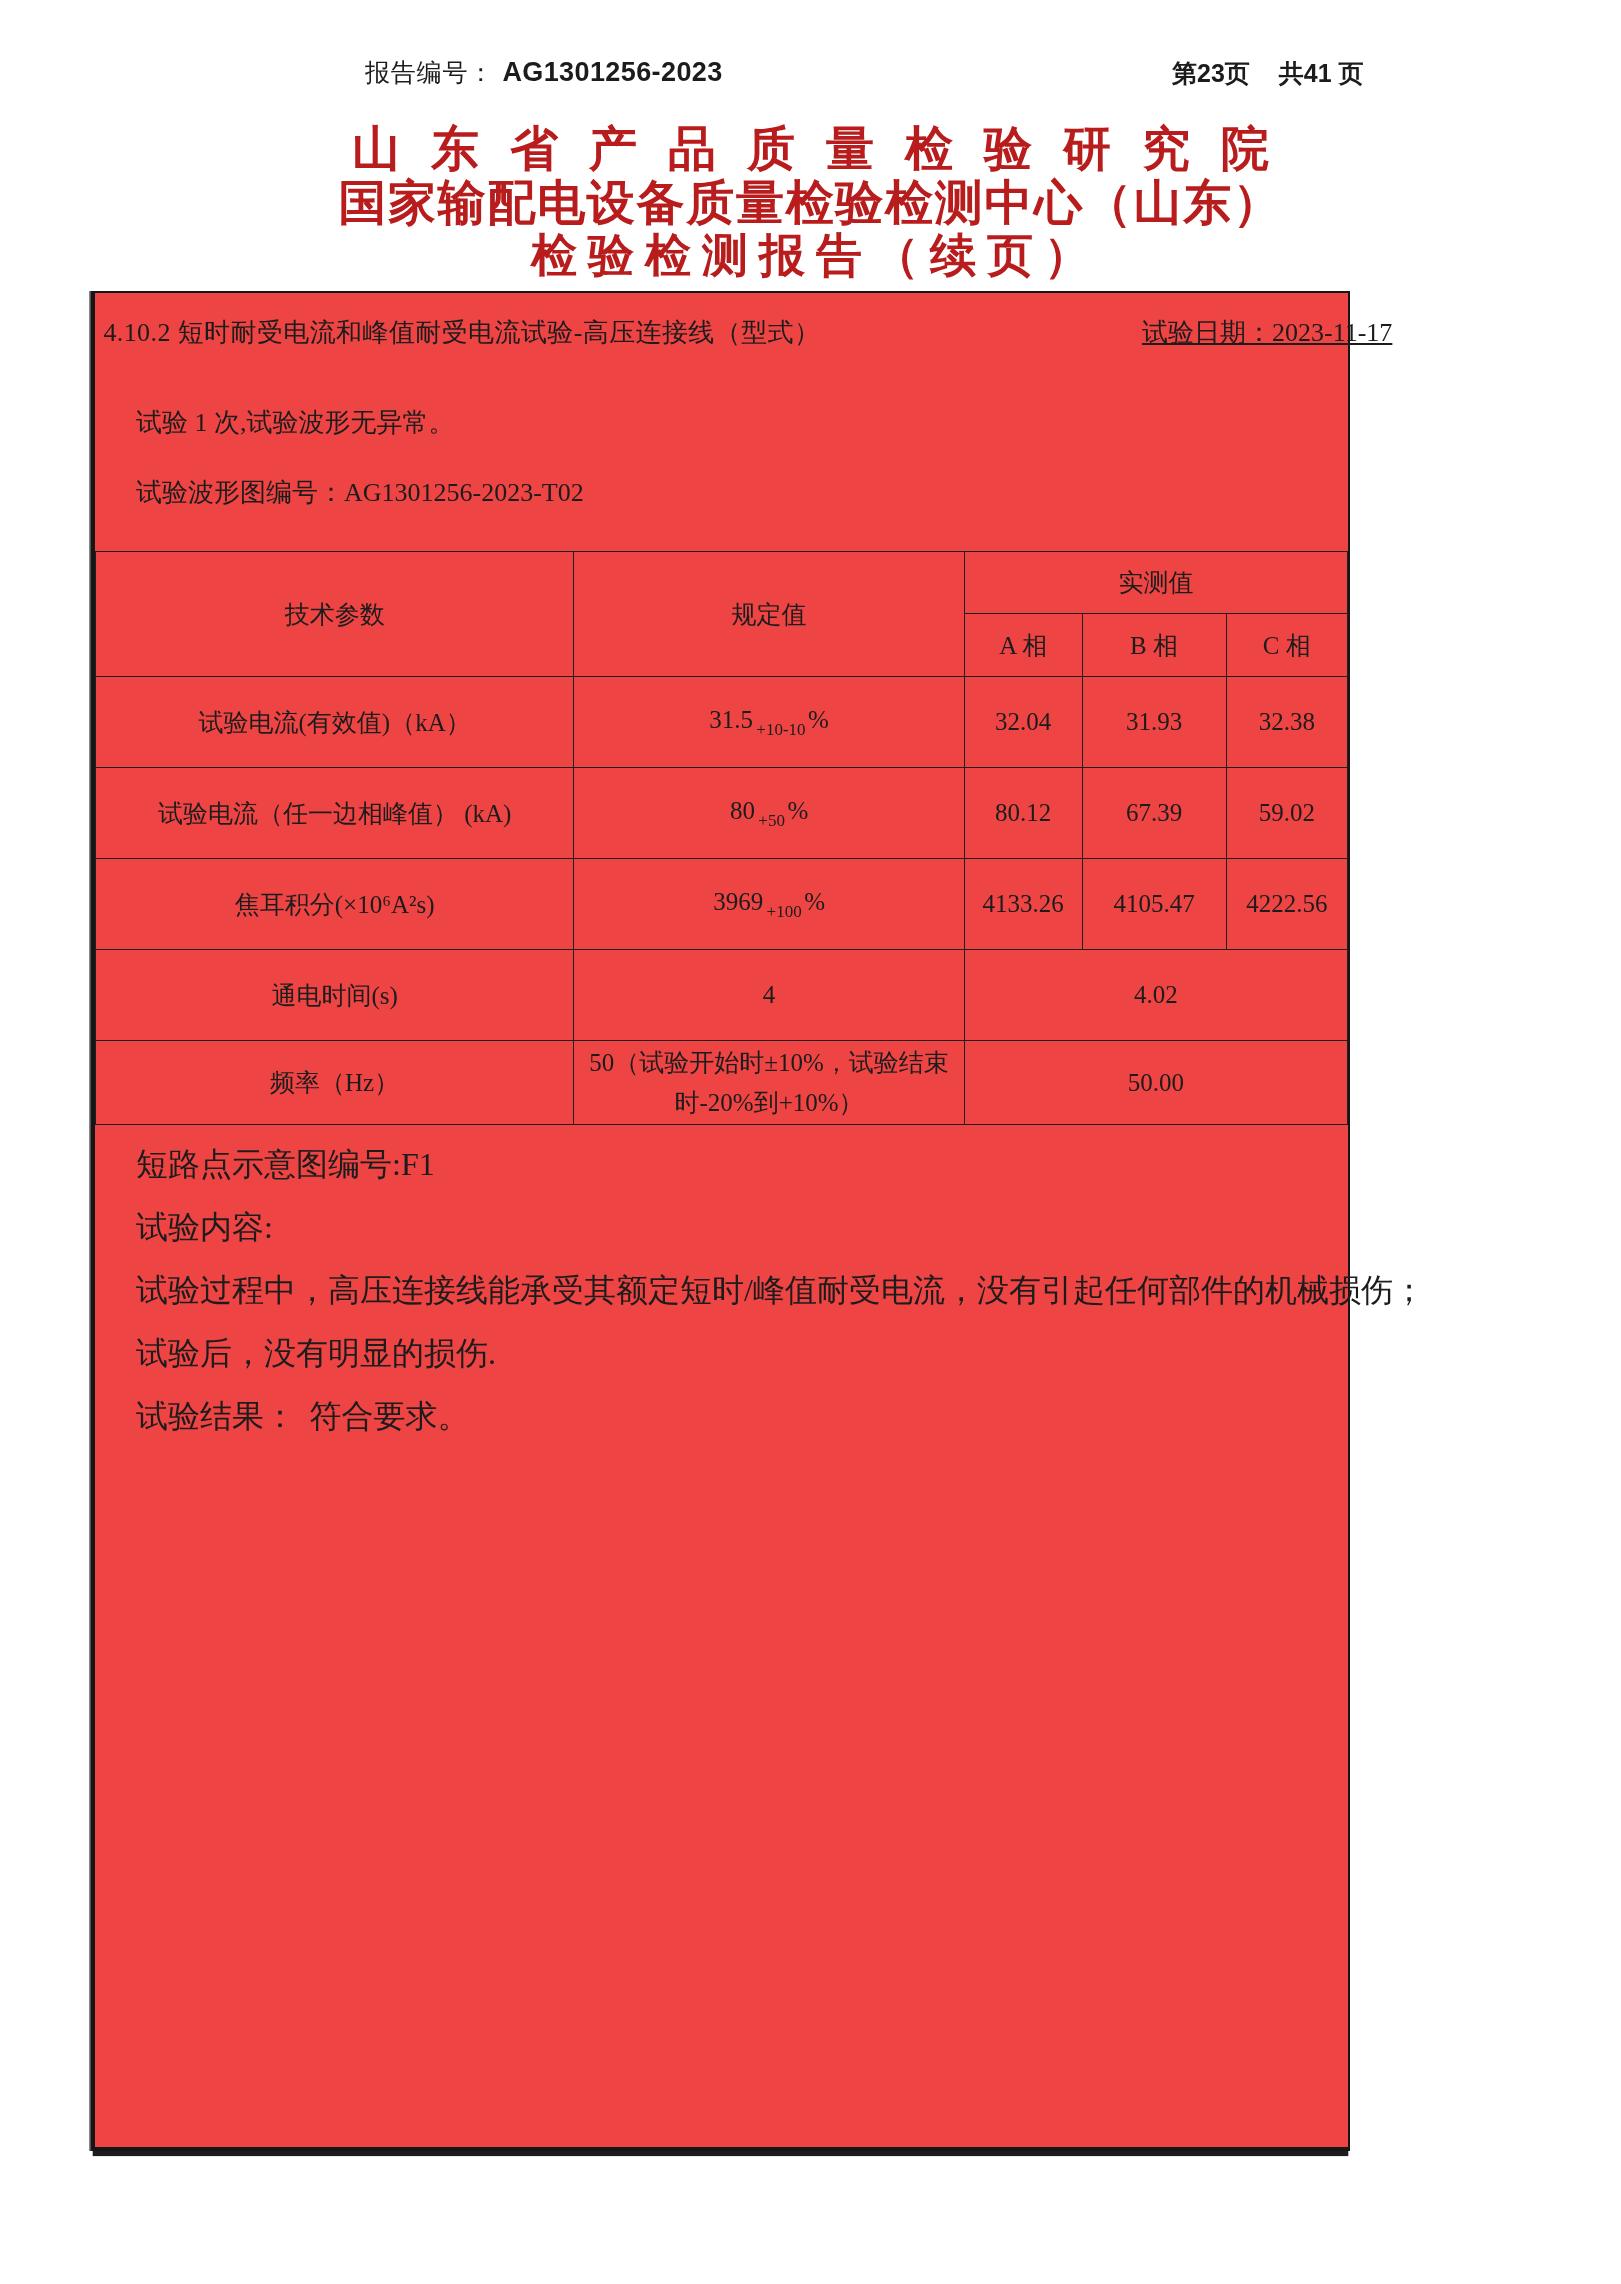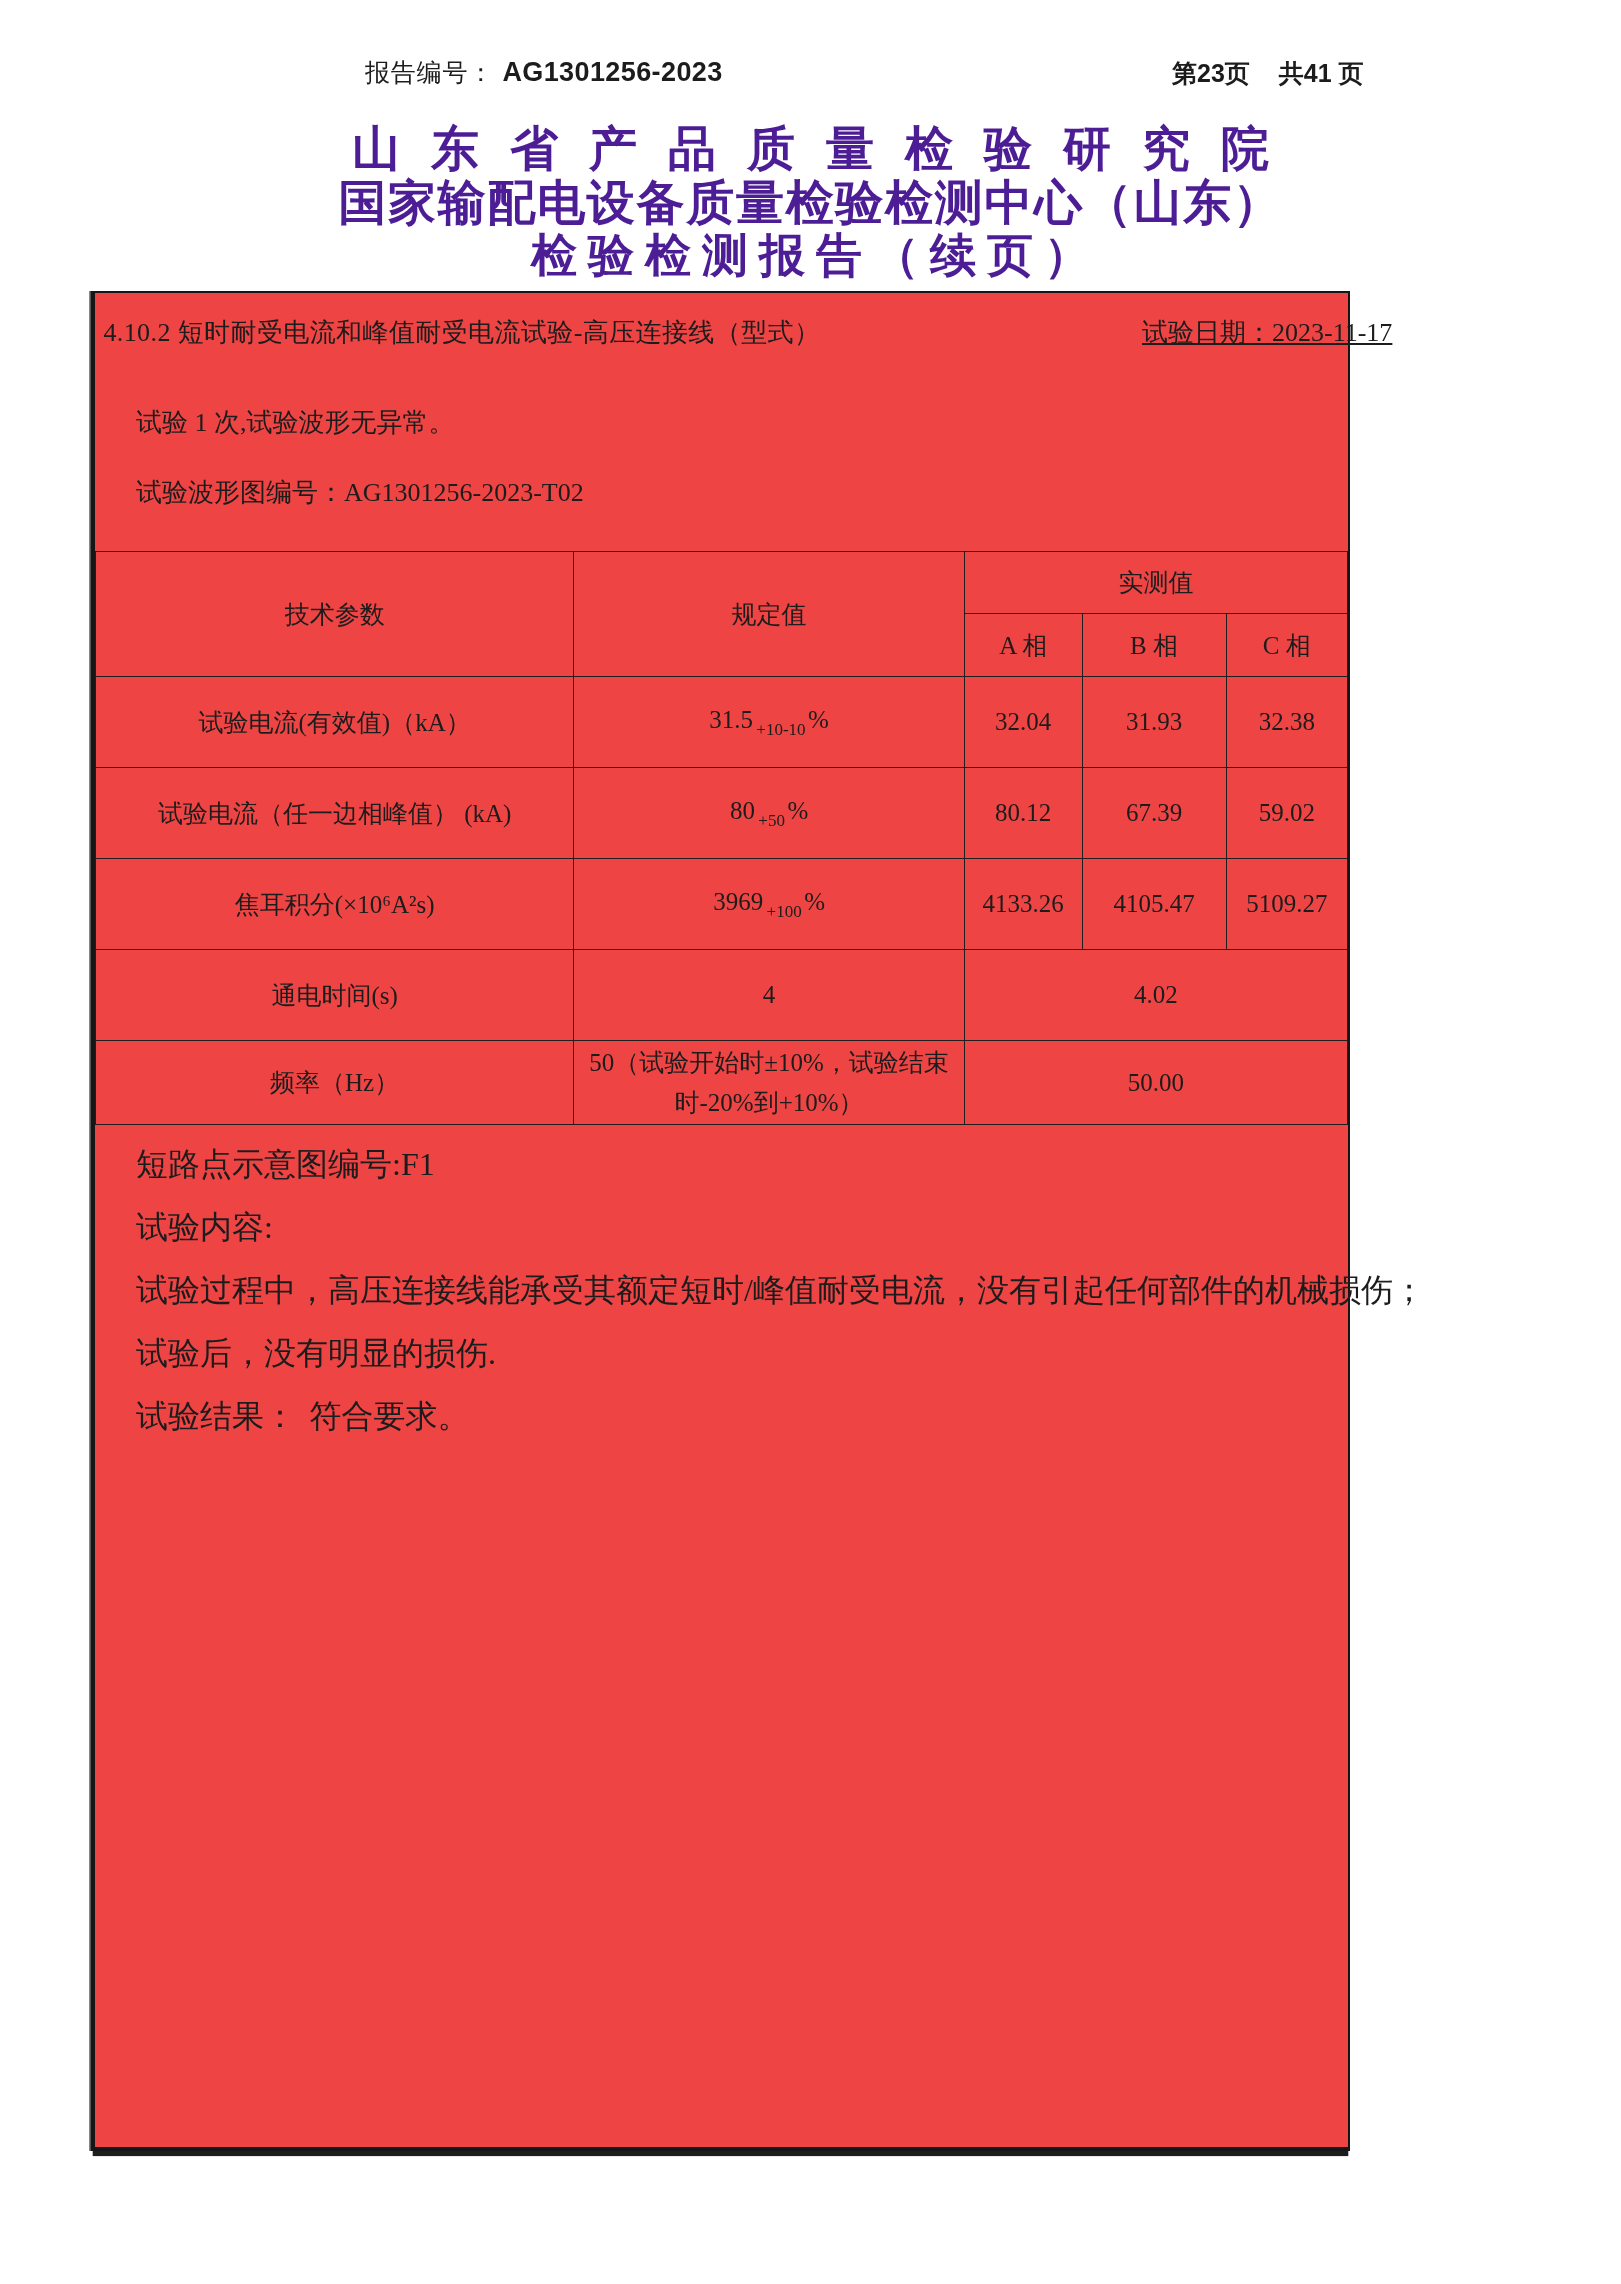--- a/index.html
+++ b/index.html
@@ -13,21 +13,21 @@
 
   
   .hdr-left { left:329px; top:56px; font-size:26px; white-space:nowrap; }
   .hdr-label { font-size:25px; letter-spacing:0.8px;margin-left:36px; }
   .hdr-no { font-family:"Liberation Sans", sans-serif; font-weight:bold; font-size:27px; margin-left:8.4px; letter-spacing:0.4px; }
   .hdr-right { left:1172px; top:57px; font-size:25px; white-space:nowrap; }
   .hdr-right .num { font-family:"Liberation Sans", sans-serif; font-weight:bold; font-size:25px; }
   .hdr-right .gap { display:inline-block; width:29px; }
 
   
-  .title-line { width:100%; text-align:center; font-weight:bold; color:#4c1d95; }
+  .title-line { width:100%; text-align:center; font-weight:bold; color:#b91c1c; }
   .t1 { top:117px; font-size:48px; letter-spacing:31px; text-indent:31px; }
   .t2 { top:171px; font-size:48px; letter-spacing:1.7px; }
   .t3 { top:225px; font-size:46px; letter-spacing:11px; text-indent:11px; }
 
   
   .main-box {
     left:91px; top:291px; width:1259px; height:1860px;
     border:2.5px solid #161616; border-left-width:4.2px; border-bottom-width:4.2px;
     box-shadow:0 6.8px 0 -1.7px #1d1d1d, -1.7px 0 0 #555;
     background:#ef4444;
@@ -135,21 +135,21 @@
       <tr class="drow">
         <td>焦耳积分(×10⁶A²s)</td>
         <td>
           <span>3969</span><span class="tol">
               <span>+10</span>
               <span>0</span>
             </span><span>%</span>
         </td>
         <td>4133.26</td>
         <td>4105.47</td>
-        <td>5109.27</td>
+        <td>4222.56</td>
       </tr>
 
       <tr class="drow">
         <td>通电时间(s)</td>
         <td><span>4</span></td>
         <td colspan="3">4.02</td>
       </tr>
 
       <tr class="drow-last">
         <td>频率（Hz）</td>

